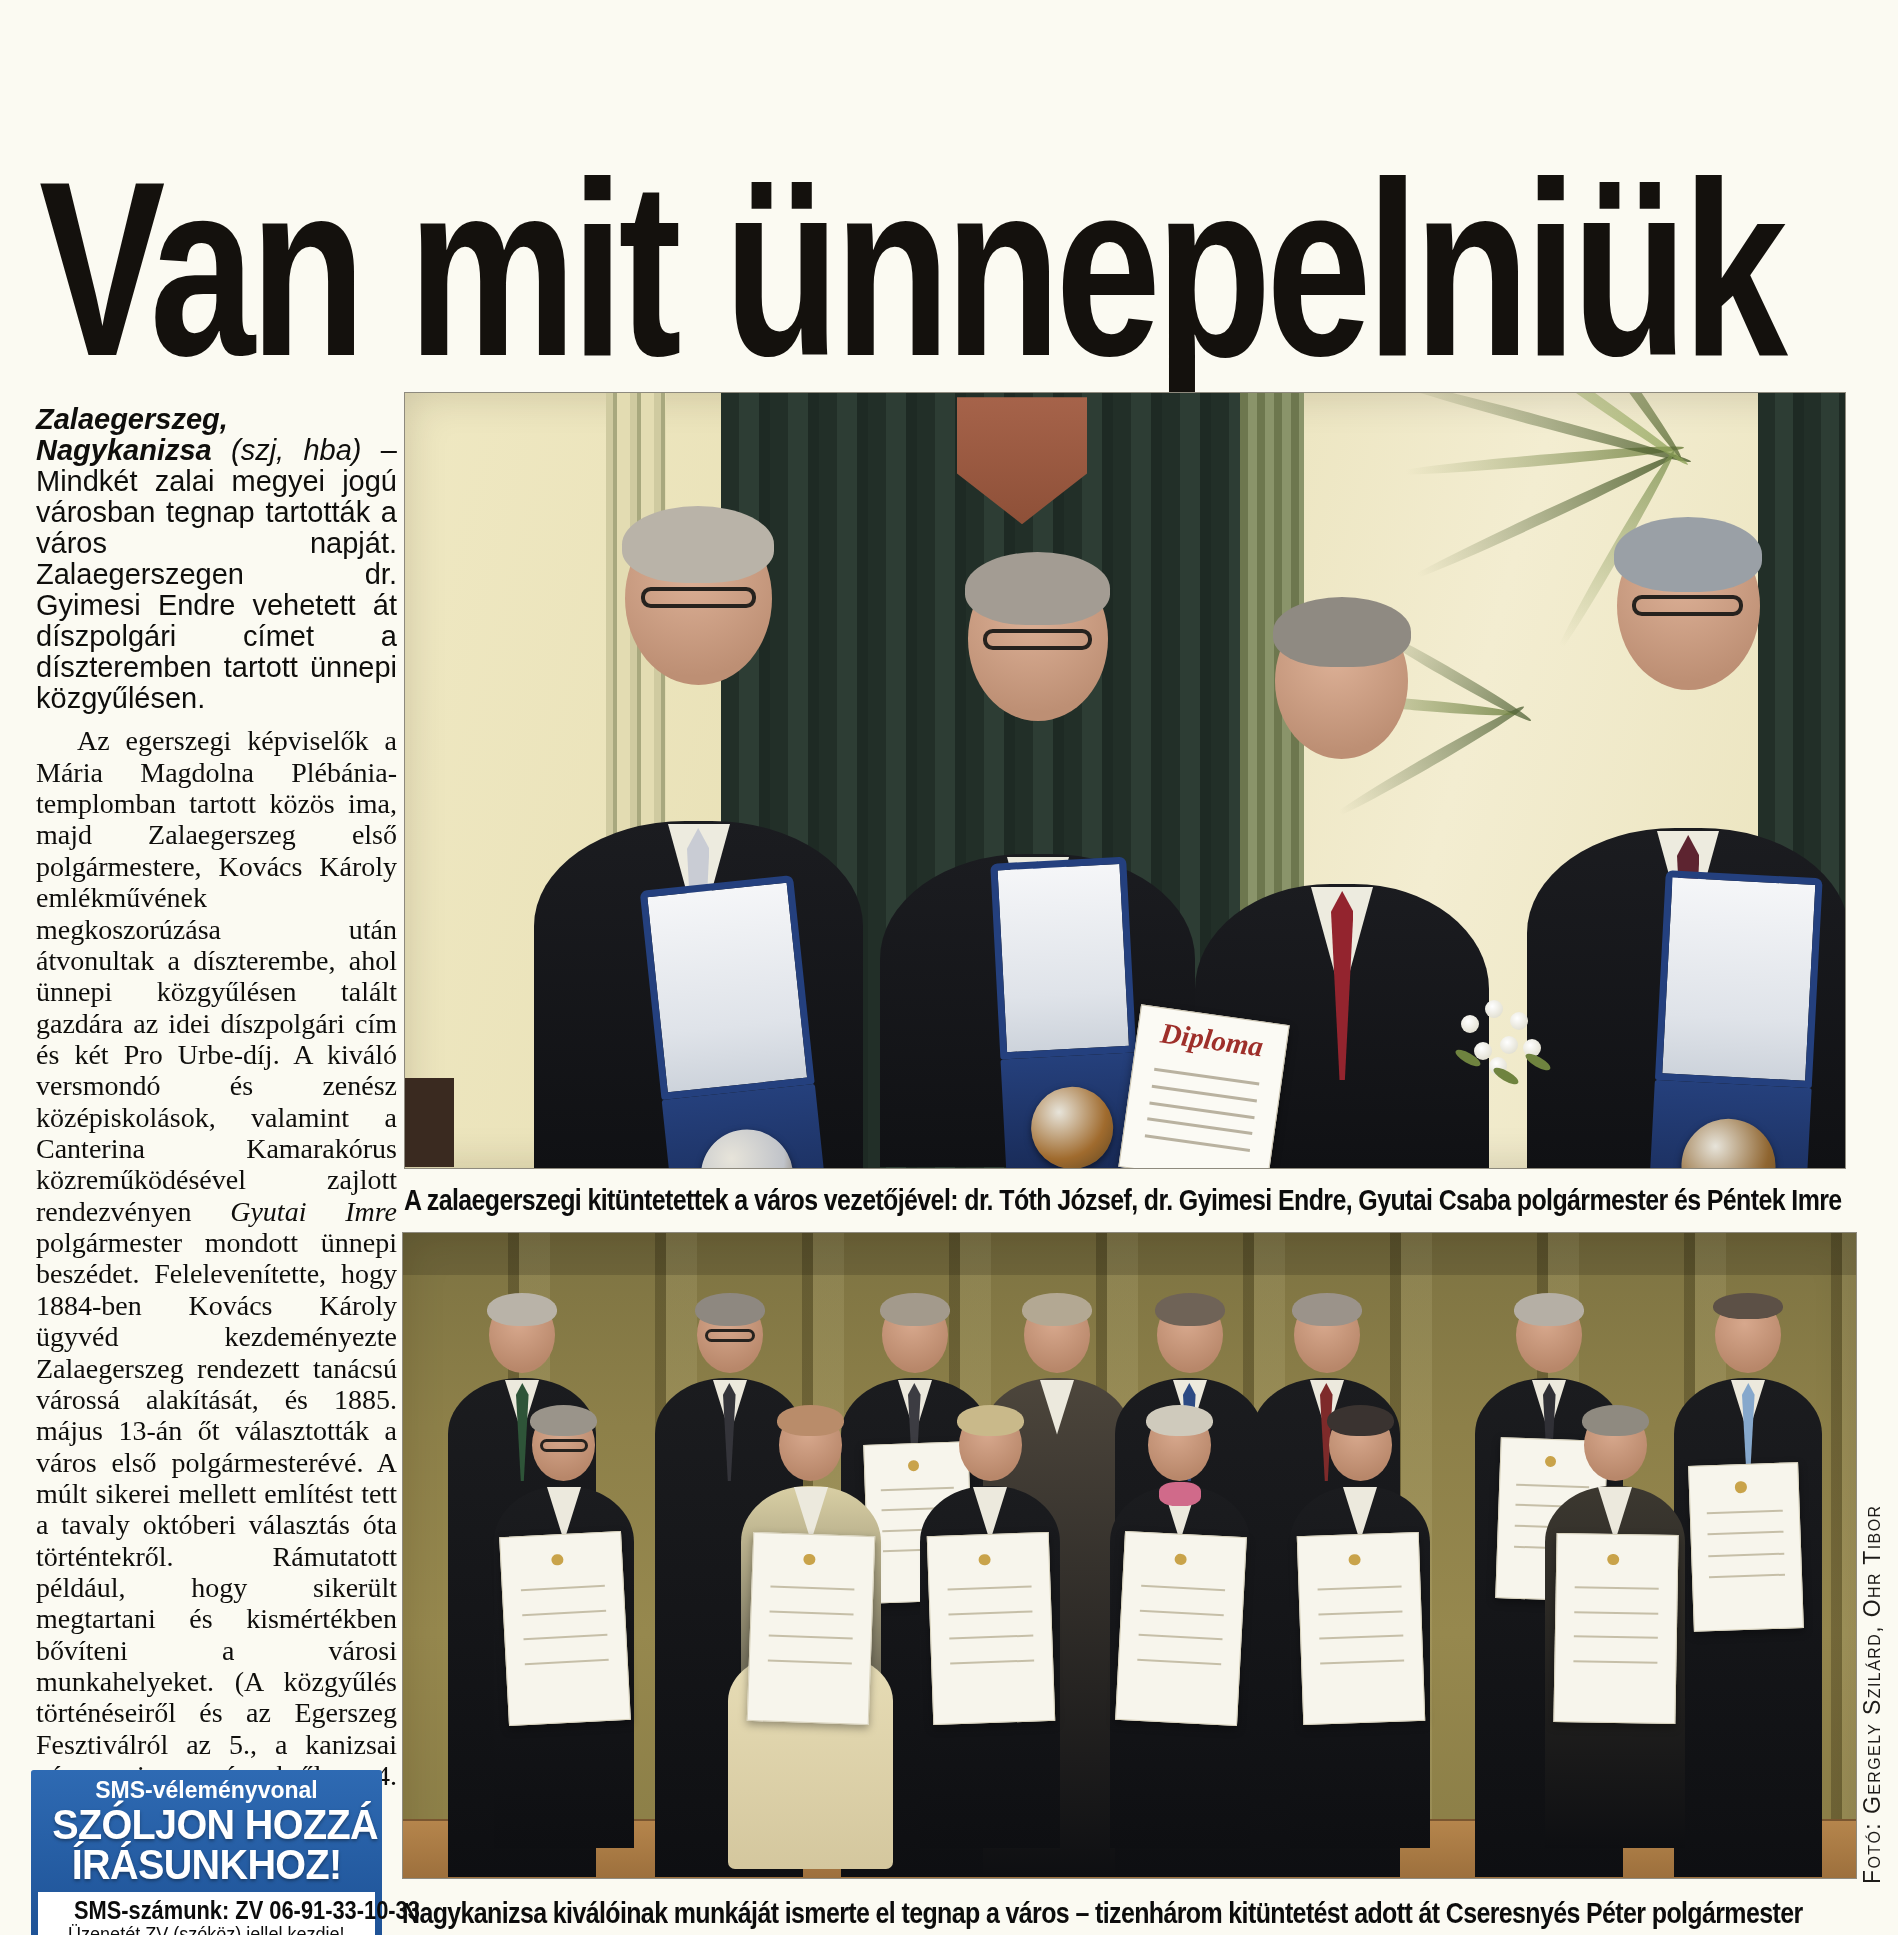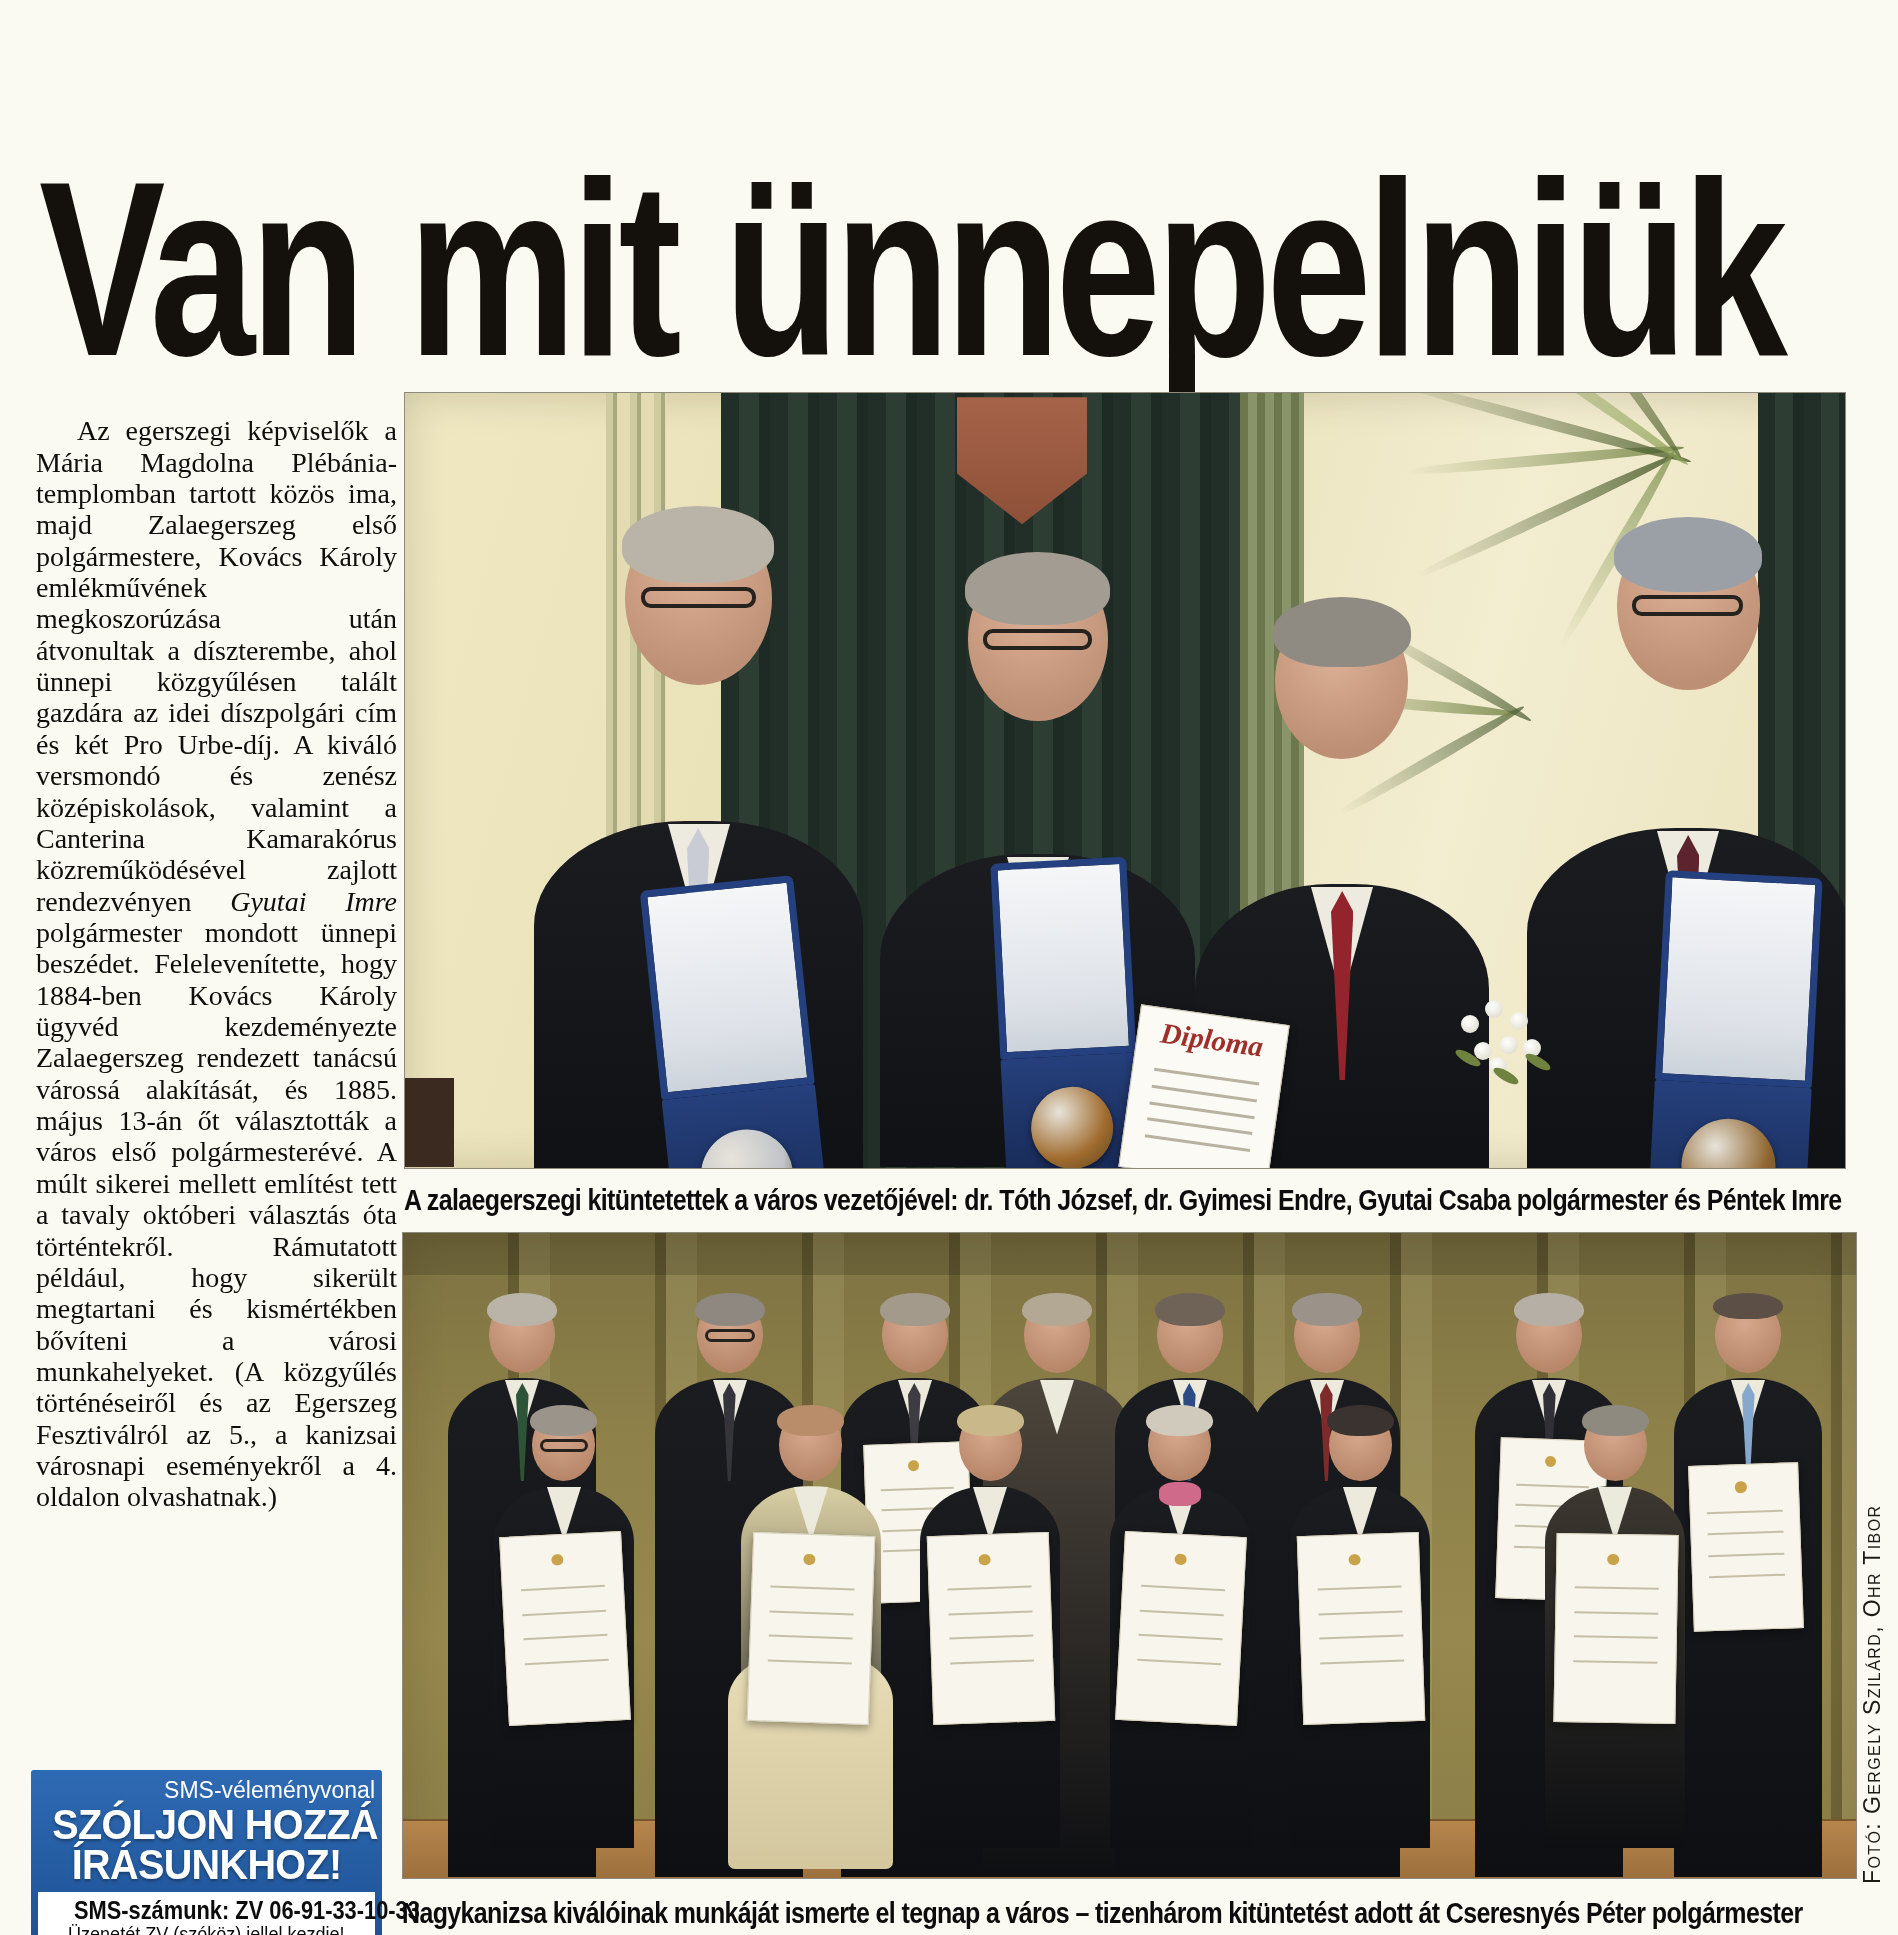--- a/index.html
+++ b/index.html
@@ -32,40 +32,45 @@
   .caption span{display:inline-block;transform:scaleX(.86);transform-origin:left center;white-space:nowrap;letter-spacing:-0.7px;}
   #caption1{left:404px;top:1184px;}
   #caption2{left:402px;top:1897px;}
   
   .credit{position:absolute;left:1848px;top:1488px;width:48px;height:412px;writing-mode:vertical-rl;
           transform:rotate(180deg);font-variant:small-caps;font-size:23px;letter-spacing:1.4px;color:#1d1b18;
           display:flex;align-items:center;justify-content:center;white-space:nowrap;}
   
   .smsbox{position:absolute;left:31px;top:1770px;width:351px;box-sizing:border-box;border-radius:2.8px;
           background:linear-gradient(180deg,var(--sms-blue,#2e6ab3),#1c4f92);padding:8.4px 7px;color:#fff;text-align:center;}
-  .sms-header{font-weight:normal;font-size:23px;line-height:1.1;text-align:right;}
+  .sms-header{font-weight:bold;font-size:23px;line-height:1.1;}
   .sms-big{font-weight:bold;font-size:43px;line-height:.94;letter-spacing:-0.7px;}
   .sms-big span{display:inline-block;transform:scaleX(.92);white-space:nowrap;text-shadow:0 2.1px 3.5px rgba(0,0,0,.35);}
   .sms-strip{margin-top:7px;background:#fff;color:#0c0c0c;padding:5.6px 2.8px 6.3px;}
   .sms-number{font-weight:bold;font-size:26px;line-height:1.05;}
   .sms-number span{display:inline-block;transform:scaleX(.84);white-space:nowrap;}
   .sms-note{font-size:19.6px;line-height:1.1;}
   .sms-note span{display:inline-block;transform:scaleX(.92);white-space:nowrap;}
 </style>
 </head>
 <body>
 
 <div class="page">
 
 
   <h1 class="headline">
     <span>Van mit ünnepelniük</span>
   </h1>
 
   <div class="column">
+    <p class="lead">
+      <b class="loc">Zalaegerszeg, Nagykanizsa</b>
+      <i class="by">(szj, hba)</i>
+      <span>– Mindkét zalai megyei jogú városban tegnap tartották a város napját. Zalaegerszegen dr. Gyimesi Endre vehetett át díszpolgári címet a díszteremben tartott ünnepi közgyűlésen.</span>
+    </p>
     <p class="bodytext">
       <span>Az egerszegi képviselők a Mária Magdolna Plébánia-templomban tartott közös ima, majd Zalaegerszeg első polgármestere, Kovács Károly emlékművének megkoszorúzása után átvonultak a díszterembe, ahol ünnepi közgyűlésen talált gazdára az idei díszpolgári cím és két Pro Urbe-díj. A kiváló versmondó és zenész középiskolások, valamint a Canterina Kamarakórus közreműködésével zajlott rendezvényen</span>
       <i>Gyutai Imre</i>
       <span>polgármester mondott ünnepi beszédet. Felelevenítette, hogy 1884-ben Kovács Károly ügyvéd kezdeményezte Zalaegerszeg rendezett tanácsú várossá alakítását, és 1885. május 13-án őt választották a város első polgármesterévé. A múlt sikerei mellett említést tett a tavaly októberi választás óta történtekről. Rámutatott például, hogy sikerült megtartani és kismértékben bővíteni a városi munkahelyeket. (A közgyűlés történéseiről és az Egerszeg Fesztiválról az 5., a kanizsai városnapi eseményekről a 4. oldalon olvashatnak.)</span>
     </p>
   </div>
 
   <div class="photo" id="photo1">
       <div style="position: absolute; left: 201px; top: 0px; width: 60px; height: 775px; background: repeating-linear-gradient(90deg, rgb(207, 202, 160) 0px, rgb(207, 202, 160) 7px, rgb(168, 168, 126) 7px, rgb(168, 168, 126) 11.2px, rgb(227, 220, 178) 11.2px, rgb(227, 220, 178) 24px);"></div>
       <div style="position: absolute; left: 316px; top: 0px; width: 519px; height: 775px; background: repeating-linear-gradient(90deg, rgb(34, 47, 40) 0px, rgb(34, 47, 40) 18px, rgb(45, 61, 52) 18px, rgb(45, 61, 52) 38px, rgb(30, 42, 36) 38px, rgb(30, 42, 36) 49px);"></div>

